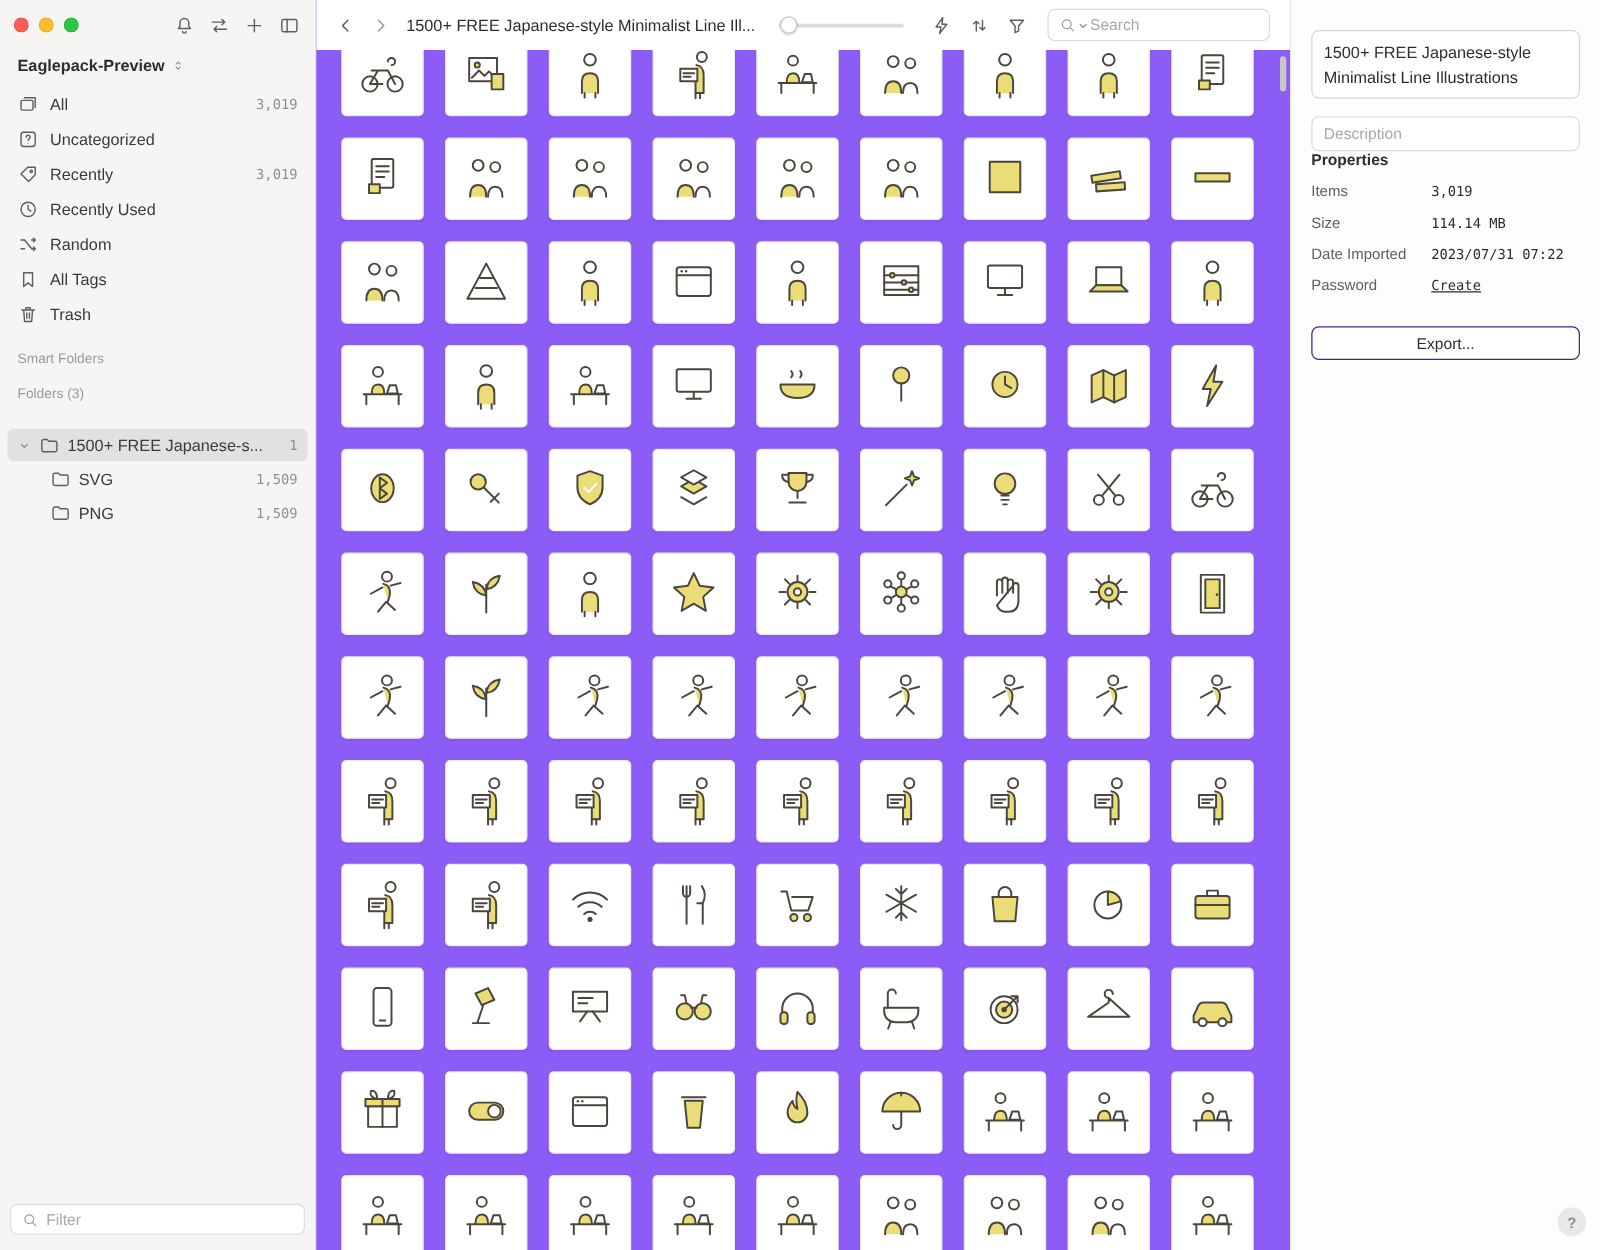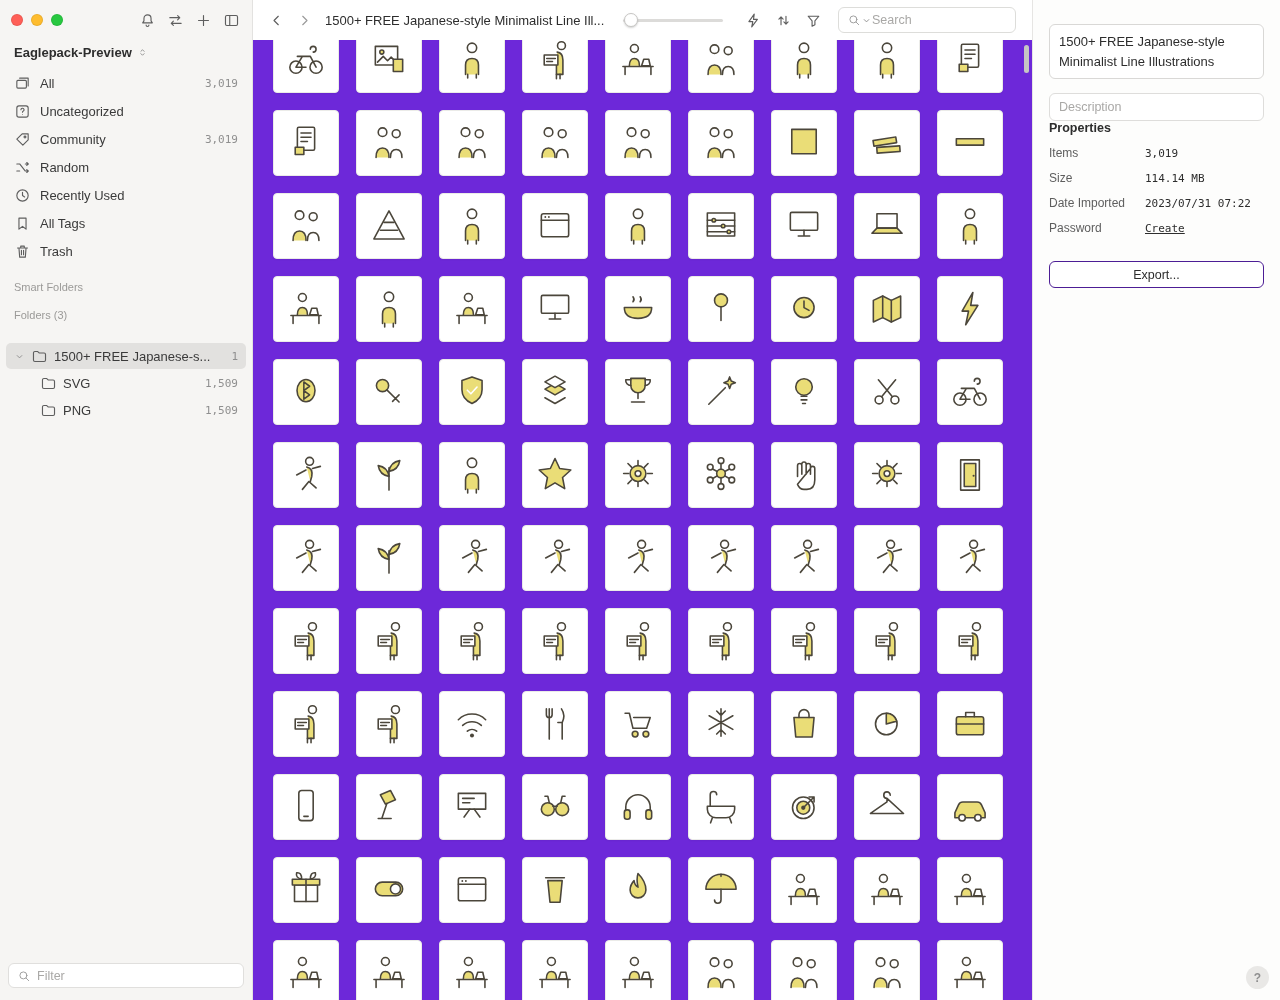--- a/index.html
+++ b/index.html
@@ -26,21 +26,21 @@
 #folder-list{margin-top:22px}
 .folderrow{height:26px;margin:1px 6px;padding:0 8px;border-radius:5px;gap:6px}
 .folderrow.sel{background:#e2e1df}
 .folderrow.child{padding-left:34px}
 .filter-box{position:absolute;left:8px;right:8px;bottom:12px;height:25px;background:#fff;
  border:1px solid #e0dfdd;border-radius:6px;display:flex;align-items:center;gap:6px;padding:0 8px}
 .filter-box input{border:0;outline:0;flex:1;font-size:12.5px;font-family:inherit;color:#333;background:transparent}
 .filter-box input::placeholder{color:#a9a8a6}
 
 
-.main{flex:1;position:relative;background:#6d28d9;overflow:hidden}
+.main{flex:1;position:relative;background:#8b5cf6;overflow:hidden}
 .toolbar{position:absolute;top:0;left:0;right:0;height:40px;background:#fff;z-index:5;
  display:flex;align-items:center;padding:0 16px 0 12px;gap:6px}
 .navbtn{display:flex;align-items:center;justify-content:center;width:22px;height:22px;cursor:pointer}
 .navbtn.dim .ic{stroke:#9a9a9a}
 .tb-title{font-size:13px;color:#2d2d2d;margin-left:4px;white-space:nowrap}
 .slider{margin-left:auto;width:100px;position:relative;height:14px;cursor:pointer}
 .slider .track{position:absolute;top:6px;left:0;right:0;height:3px;border-radius:2px;background:#dcdbd9}
 .slider .knob{position:absolute;top:0;width:14px;height:14px;border-radius:50%;background:#fff;
  border:1px solid #c7c6c4;box-shadow:0 1px 2px rgba(0,0,0,.18);margin-left:-7px}
 .tb-icons{display:flex;gap:13px;margin-left:16px;align-items:center}
@@ -450,35 +450,35 @@
           <svg class="ic" viewBox="0 0 24 24">
             <use href="#i-boxq"></use>
           </svg>
           <span class="sblabel">Uncategorized</span>
           <span class="sbcount"></span>
         </div>
         <div class="sbrow">
           <svg class="ic" viewBox="0 0 24 24">
             <use href="#i-tagoff"></use>
           </svg>
-          <span class="sblabel">Community</span>
+          <span class="sblabel">Recently</span>
           <span class="sbcount">3,019</span>
+        </div>
+        <div class="sbrow">
+          <svg class="ic" viewBox="0 0 24 24">
+            <use href="#i-clock"></use>
+          </svg>
+          <span class="sblabel">Recently Used</span>
+          <span class="sbcount"></span>
         </div>
         <div class="sbrow">
           <svg class="ic" viewBox="0 0 24 24">
             <use href="#i-shuffle"></use>
           </svg>
           <span class="sblabel">Random</span>
-          <span class="sbcount"></span>
-        </div>
-        <div class="sbrow">
-          <svg class="ic" viewBox="0 0 24 24">
-            <use href="#i-clock"></use>
-          </svg>
-          <span class="sblabel">Recently Used</span>
           <span class="sbcount"></span>
         </div>
         <div class="sbrow">
           <svg class="ic" viewBox="0 0 24 24">
             <use href="#i-bookmark"></use>
           </svg>
           <span class="sblabel">All Tags</span>
           <span class="sbcount"></span>
         </div>
         <div class="sbrow">

